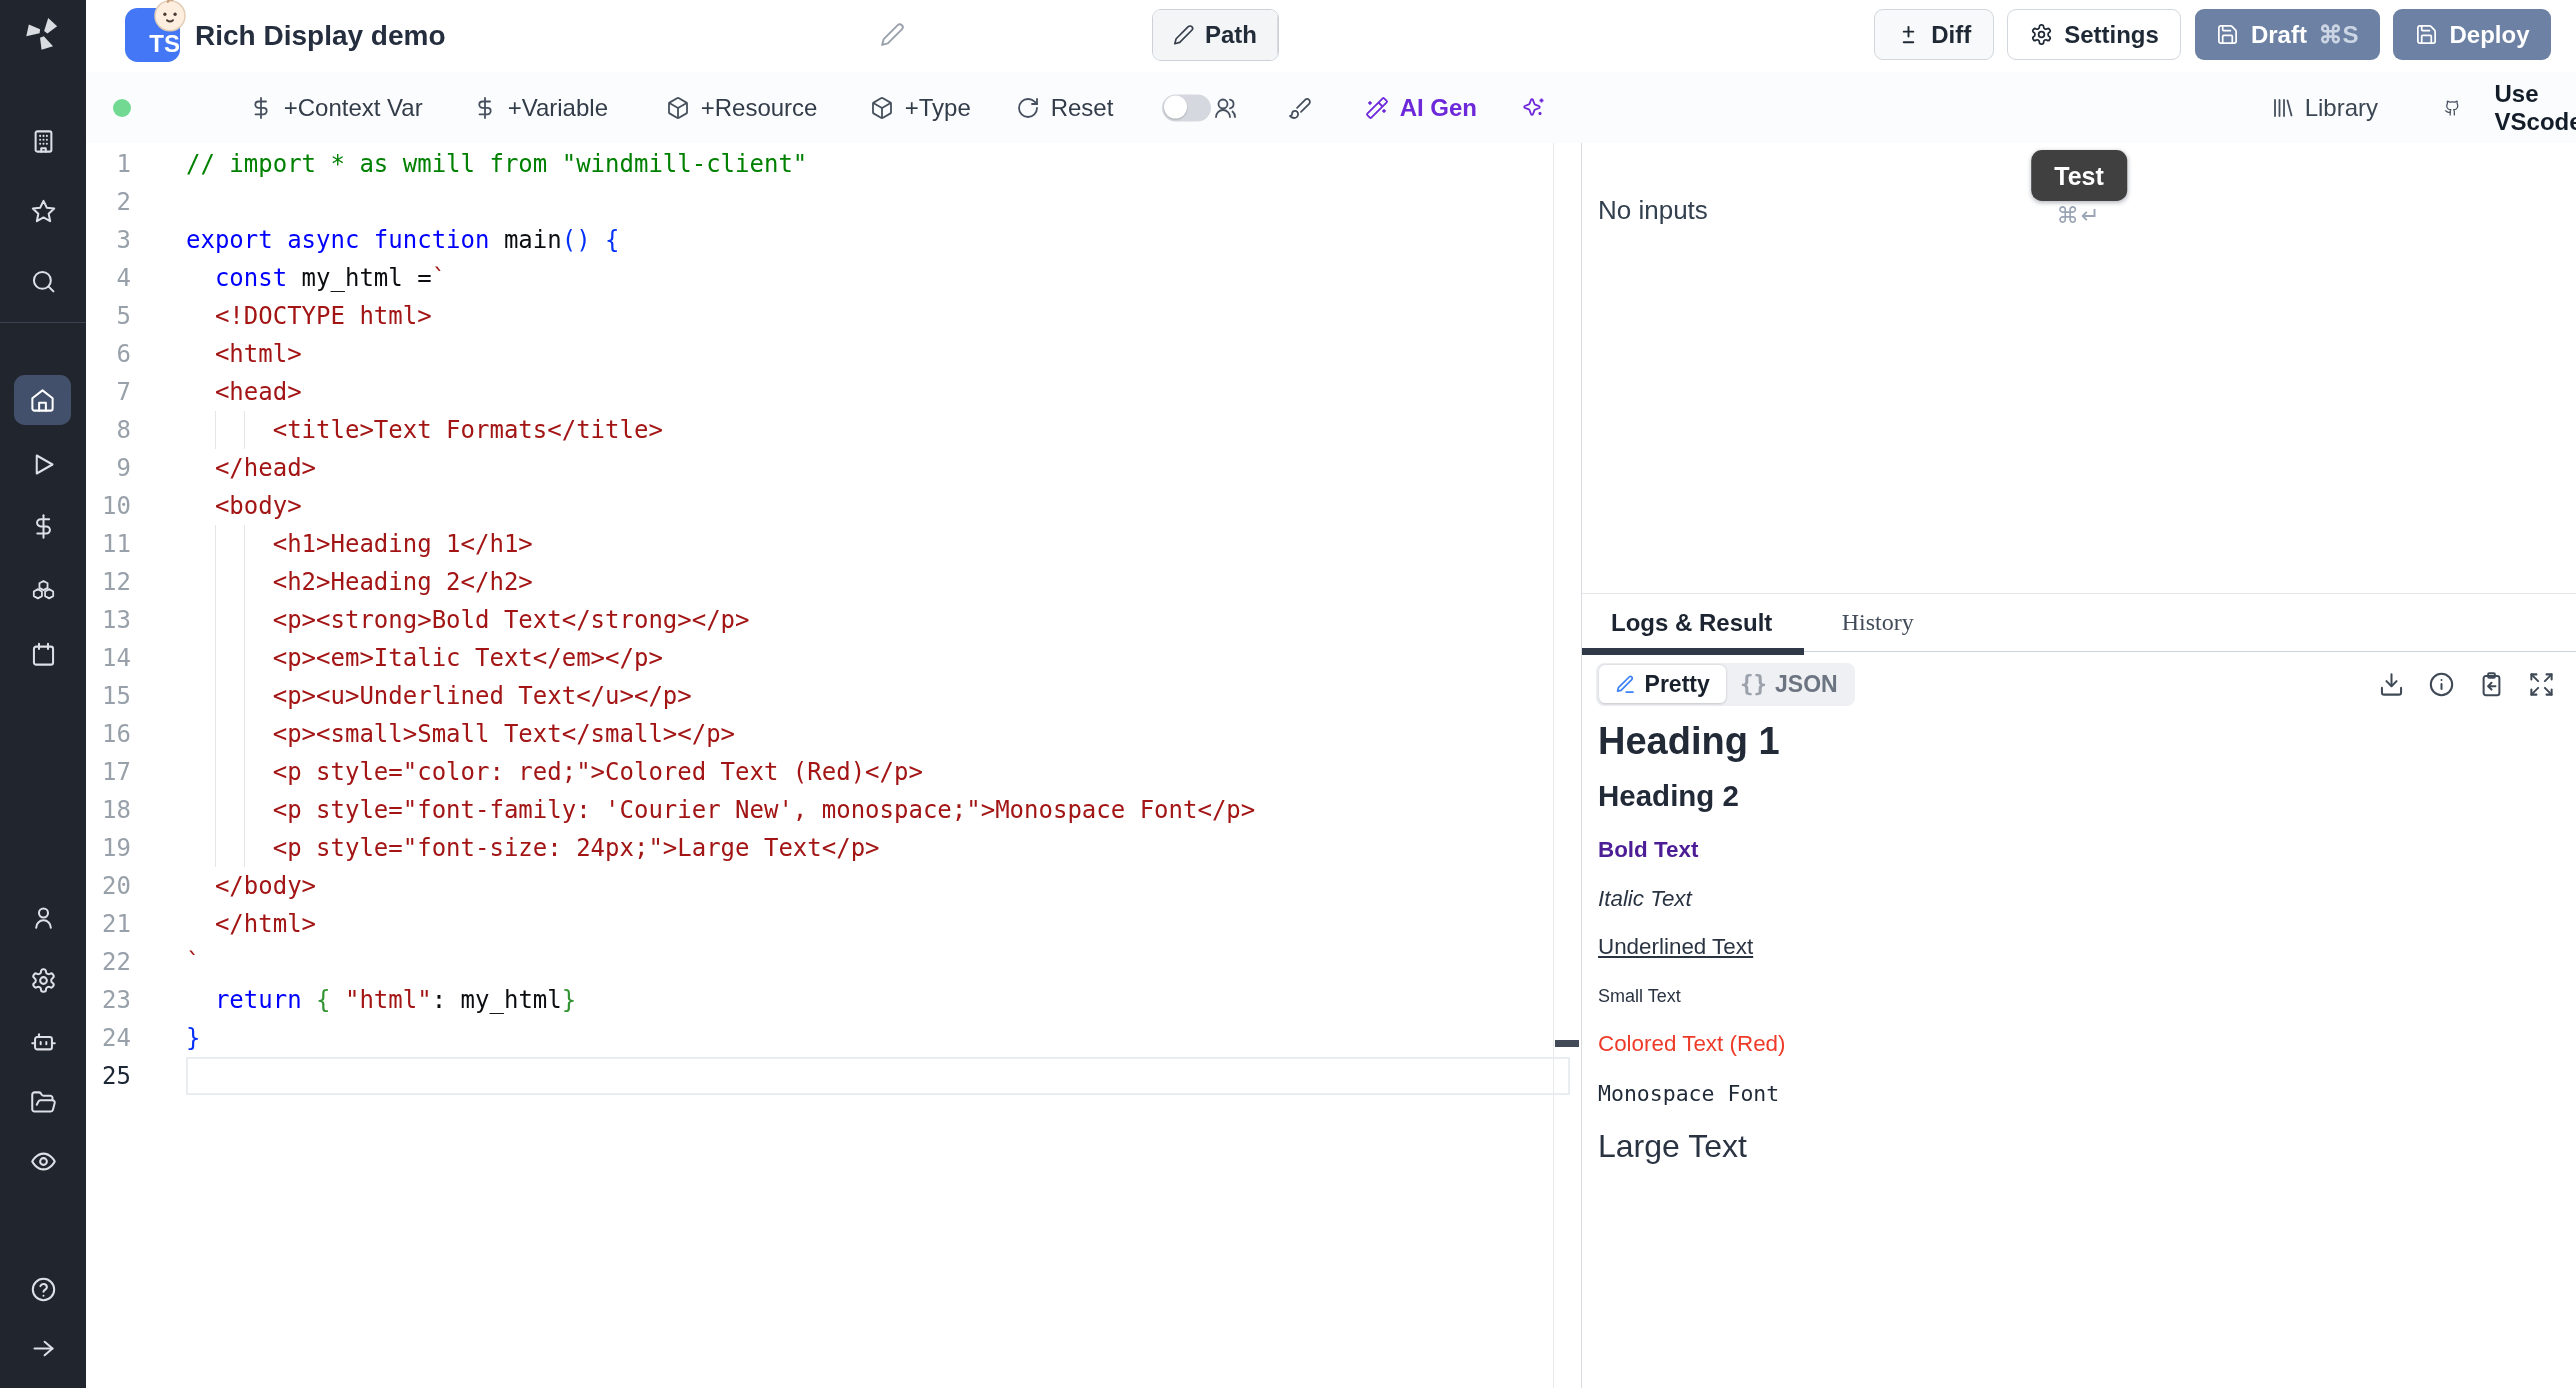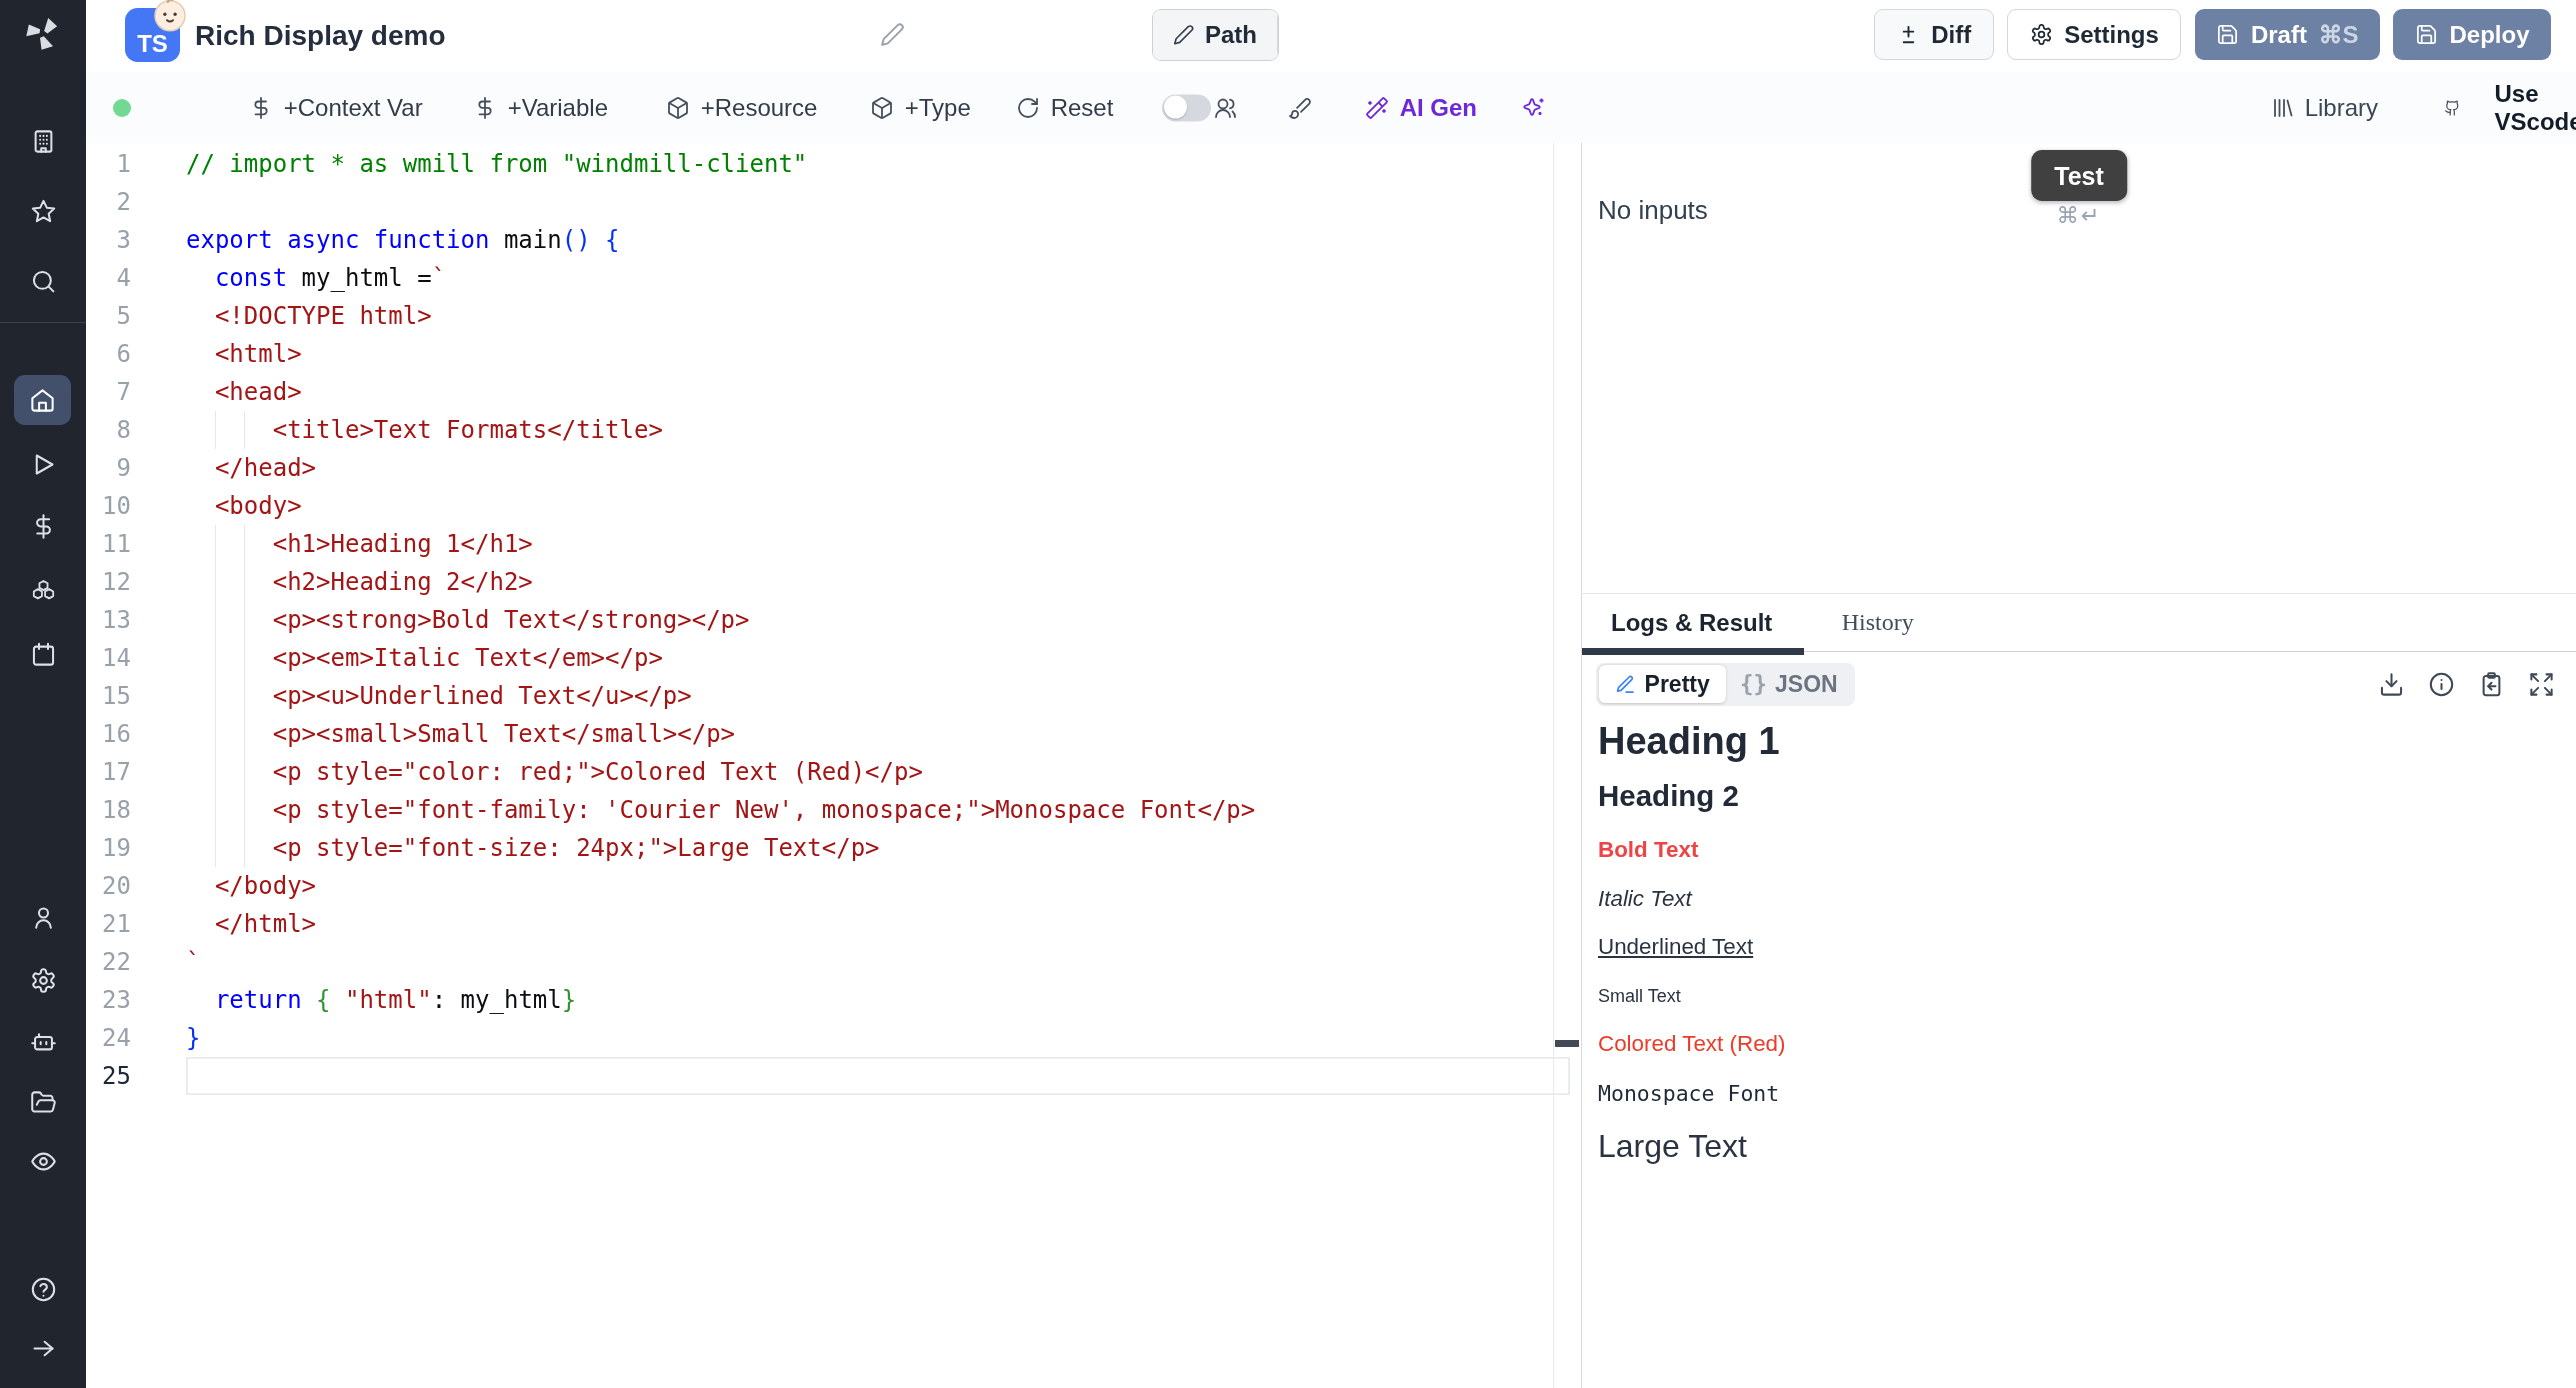--- a/index.html
+++ b/index.html
@@ -9,21 +9,21 @@
   
   .sidebar{position:absolute;left:0;top:0;width:86px;height:1388px;background:#21252d;}
   .logo{position:absolute;left:23px;top:14.3px;width:39px;height:39px;cursor:pointer;}
   .s-icon{position:absolute;left:29.5px;width:27px;height:27px;color:#dde0e6;cursor:pointer;}
   .s-divider{position:absolute;left:0;right:0;top:322px;height:0.9px;background:#3a4150;}
   .s-active{position:absolute;left:14.3px;top:375px;width:57px;height:50px;border-radius:10.7px;background:#42506b;display:flex;align-items:center;justify-content:center;}
   .s-active svg{width:27px;height:27px;color:#fff;}
 
   
   .header{position:absolute;left:86px;top:0;width:2490px;height:72px;background:#fff;border-bottom:0.9px solid #eef0f3;}
-  .ts-badge{position:absolute;left:39px;top:8px;width:55px;height:54px;border-radius:12.5px;background:#4377f6;color:#fff;font-weight:800;font-size:24px;display:flex;align-items:flex-end;justify-content:center;padding-bottom:4.5px;box-sizing:border-box;}
+  .ts-badge{position:absolute;left:39px;top:8px;width:55px;height:54px;border-radius:12.5px;background:#4377f6;color:#fff;font-weight:800;font-size:24px;display:flex;align-items:flex-end;justify-content:flex-end;padding-bottom:4.5px;box-sizing:border-box;}
   .emoji-badge{position:absolute;left:66px;top:-2.7px;width:36px;height:36px;}
   .page-title{position:absolute;left:109px;top:50%;transform:translateY(-50%);font-size:28px;font-weight:700;color:#252e3e;}
   .title-pencil{position:absolute;left:794px;top:22.4px;width:25px;height:25px;color:#99a0ab;cursor:pointer;}
   .path-group{position:absolute;left:1066px;top:9px;height:52px;display:inline-flex;align-items:stretch;border:1.3px solid #ccd1d8;border-radius:9px;overflow:hidden;background:#fff;box-sizing:border-box;}
   .path-left{display:flex;align-items:center;gap:10.7px;padding:0 19.7px;background:#f3f5f7;border-right:1.3px solid #d7dbe0;font-weight:600;font-size:24px;color:#222b38;}
   .path-left svg{width:21.5px;height:21.5px;color:#333c49;}
   .path-value{display:flex;align-items:center;padding:0 19.7px;font-family:"DejaVu Sans Mono",monospace;font-size:24px;color:#141a22;}
   .header-actions{position:absolute;right:25px;top:9px;display:flex;gap:13.4px;}
   .btn{height:51px;border-radius:9px;display:flex;align-items:center;gap:11.6px;padding:0 21.5px;font-size:24px;font-weight:600;color:#1f2835;cursor:pointer;box-sizing:border-box;}
   .btn svg{width:23px;height:23px;}
@@ -77,21 +77,21 @@
   .seg-active{display:flex;align-items:center;gap:9px;background:#fff;border-radius:6.3px;padding:5.4px 16px;box-shadow:0 0.9px 2.7px rgba(0,0,0,.18);font-weight:700;font-size:23px;color:#18202c;cursor:pointer;}
   .seg-active svg{width:20.6px;height:20.6px;color:#3b82f6;}
   .seg-json{display:flex;align-items:center;gap:8px;padding:5.4px 14.3px;color:#6b7480;font-weight:700;font-size:23px;cursor:pointer;}
   .braces{color:#9aa1ab;font-weight:600;font-size:22.4px;font-family:"DejaVu Sans Mono",monospace;}
   .ctl-icons{display:flex;align-items:center;gap:23px;}
   .ctl-icons svg{width:27px;height:27px;color:#3f4956;cursor:pointer;}
 
   .result-body{padding:7.2px 0 0 16px;color:#2a3342;}
   .res-h1{font-size:38px;font-weight:800;margin-top:7.2px;color:#222a38;}
   .res-h2{font-size:29.5px;font-weight:800;margin-top:16px;color:#222a38;}
-  .res-bold{font-size:22.4px;font-weight:700;margin-top:24px;color:#ef4444;}
+  .res-bold{font-size:22.4px;font-weight:700;margin-top:24px;color:#4c1d95;}
   .res-italic{font-size:22.4px;font-style:italic;margin-top:22.4px;}
   .res-underline{font-size:22.4px;text-decoration:underline;margin-top:22.4px;}
   .res-small{font-size:18px;margin-top:26px;}
   .res-red{font-size:22.4px;color:#ee3b29;margin-top:24px;}
   .res-mono{font-size:21.5px;font-family:"DejaVu Sans Mono",monospace;margin-top:24px;color:#1f2937;}
   .res-large{font-size:32px;margin-top:22.4px;}
 </style>
 </head>
 <body>
 

